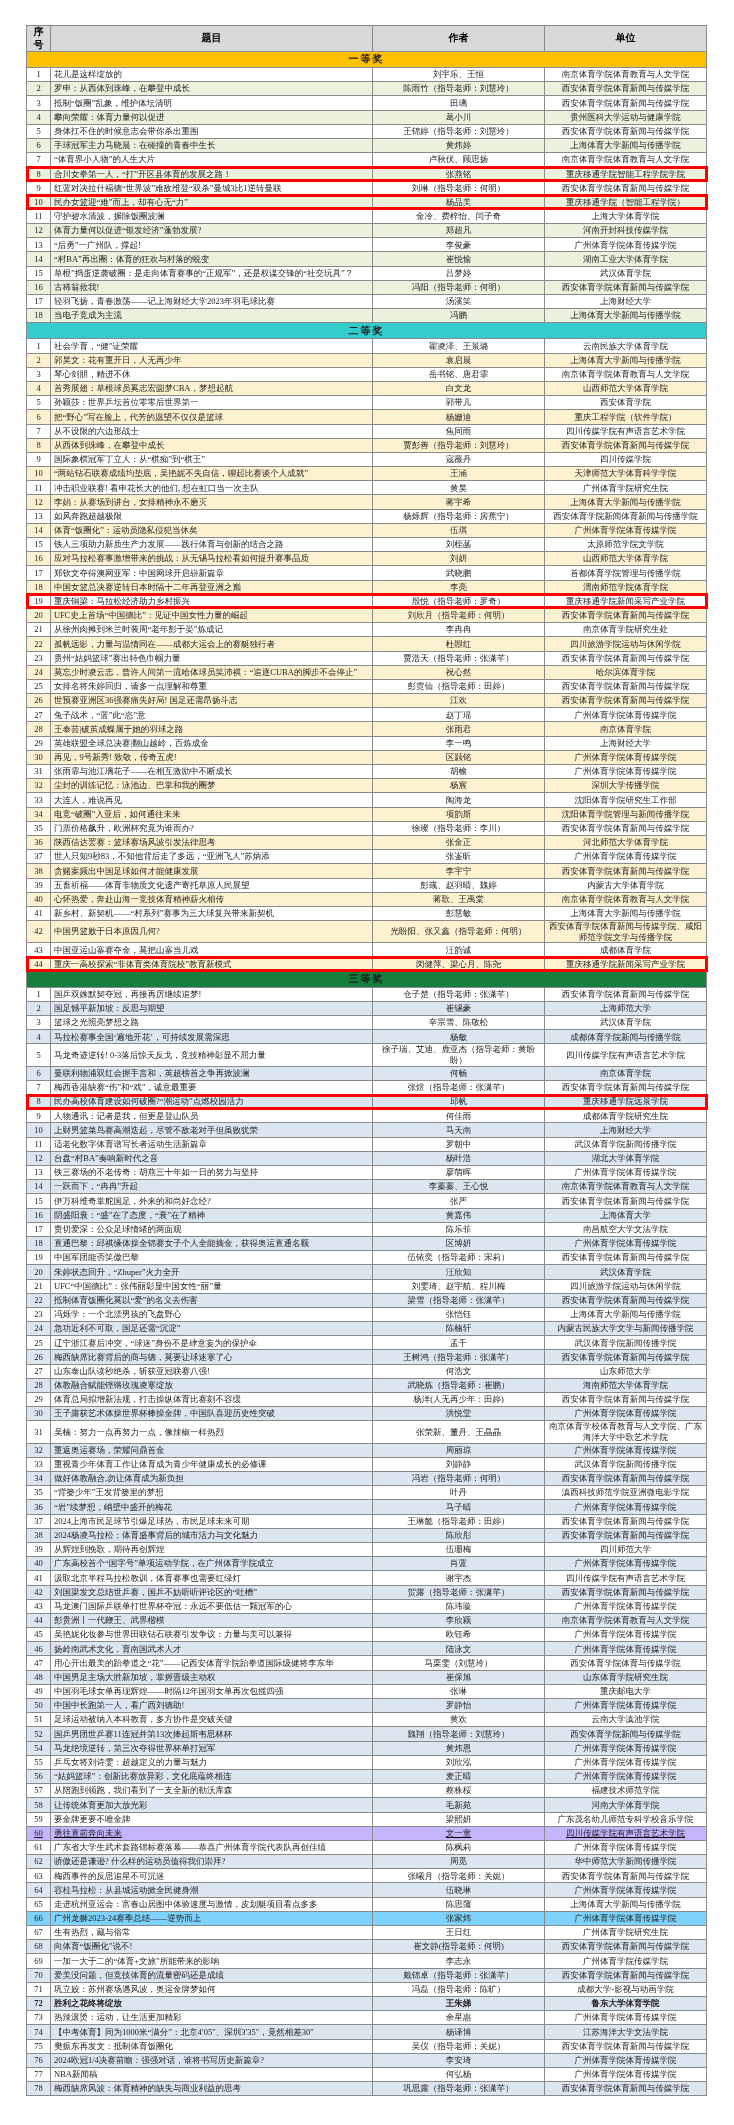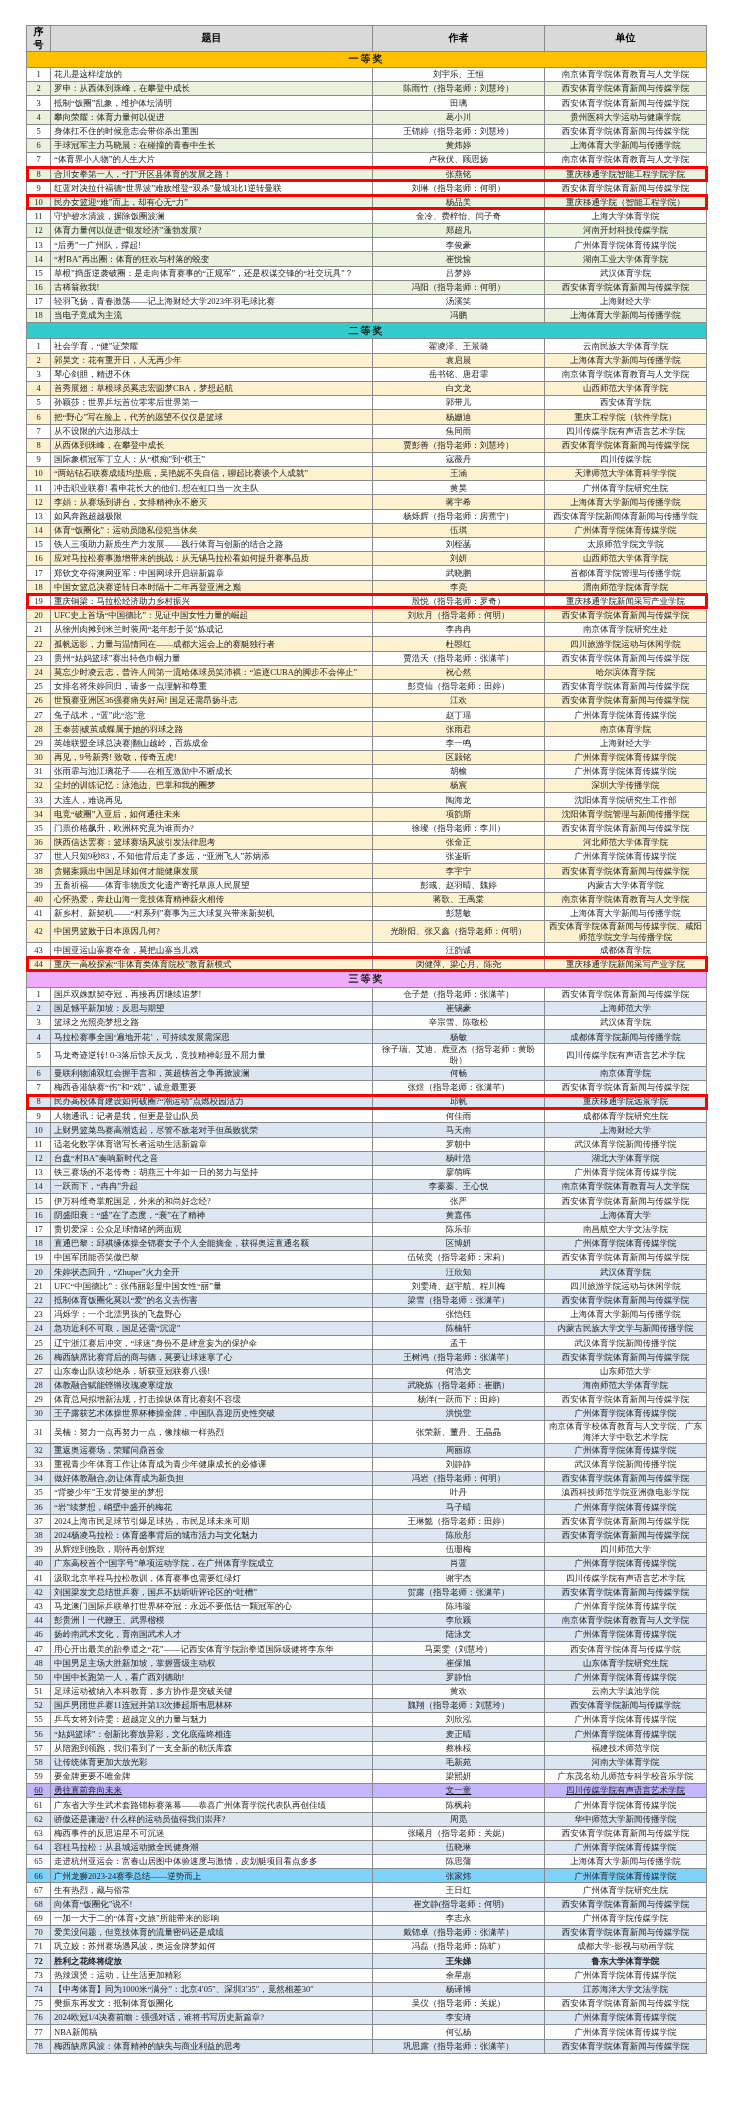--- a/index.html
+++ b/index.html
@@ -406,21 +406,21 @@
           <td class="author">汪韵诚</td>
           <td class="org">成都体育学院</td>
         </tr>
         <tr class="hl" style="background: rgb(253, 242, 208);">
           <td class="no">44</td>
           <td class="title">重庆一高校探索“非体育类体育院校”教育新模式</td>
           <td class="author">闵健萍、梁心月、陈尧</td>
           <td class="org">重庆移通学院新闻采写产业学院</td>
         </tr>
         <tr class="section">
-          <th colspan="4" style="background: #f0abfc; margin-left: 45px;">三等奖</th>
+          <th colspan="4" style="background: #15803d; margin-left: 45px;">三等奖</th>
         </tr>
         <tr>
           <td class="no">1</td>
           <td class="title">国乒双姝默契夺冠，再接再厉继续追梦!</td>
           <td class="author">仓子楚（指导老师：张潇芊）</td>
           <td class="org">西安体育学院体育新闻与传媒学院</td>
         </tr>
         <tr style="background: rgb(220, 230, 241);">
           <td class="no">2</td>
           <td class="title">国足憾平新加坡：反思与期望</td>
@@ -579,21 +579,21 @@
         </tr>
         <tr style="background: rgb(220, 230, 241);">
           <td class="no">28</td>
           <td class="title">体教融合赋能铿锵玫瑰凌寒绽放</td>
           <td class="author">武晓炼（指导老师：崔鹏）</td>
           <td class="org">海南师范大学体育学院</td>
         </tr>
         <tr>
           <td class="no">29</td>
           <td class="title">体育总局拟增新法规，打击操纵体育比赛刻不容缓</td>
-          <td class="author">杨洋(一跃而下：田婷)</td>
+          <td class="author">杨洋(人无再少年：田婷)</td>
           <td class="org">西安体育学院体育新闻与传媒学院</td>
         </tr>
         <tr style="background: rgb(220, 230, 241);">
           <td class="no">30</td>
           <td class="title">王子露获艺术体操世界杯棒操金牌，中国队喜迎历史性突破</td>
           <td class="author">洪悦堂</td>
           <td class="org">广州体育学院体育传媒学院</td>
         </tr>
         <tr>
           <td class="no">31</td>
@@ -672,55 +672,73 @@
           <td class="title">马龙澳门国际乒联单打世界杯夺冠：永远不要低估一颗冠军的心</td>
           <td class="author">陈玮璇</td>
           <td class="org">广州体育学院体育传媒学院</td>
         </tr>
         <tr style="background: rgb(220, 230, 241);">
           <td class="no">44</td>
           <td class="title">彭贵洲丨一代鞭王、武界楷模</td>
           <td class="author">李欣颖</td>
           <td class="org">南京体育学院体育教育与人文学院</td>
         </tr>
+        <tr>
+          <td class="no">45</td>
+          <td class="title">吴艳妮化妆参与世界田联钻石联赛引发争议：力量与美可以兼得</td>
+          <td class="author">欧钰希</td>
+          <td class="org">广州体育学院体育传媒学院</td>
+        </tr>
         <tr style="background: rgb(220, 230, 241);">
           <td class="no">46</td>
           <td class="title">扬岭南武术文化，育南国武术人才</td>
           <td class="author">陆泳文</td>
           <td class="org">广州体育学院体育传媒学院</td>
         </tr>
         <tr>
           <td class="no">47</td>
           <td class="title">用心开出最美的跆拳道之“花”——记西安体育学院跆拳道国际级健将李东华</td>
           <td class="author">马栗雯（刘慧玲）</td>
           <td class="org">西安体育学院体育与传媒学院</td>
         </tr>
         <tr style="background: rgb(220, 230, 241);">
           <td class="no">48</td>
           <td class="title">中国男足主场大胜新加坡，掌握晋级主动权</td>
           <td class="author">崔保旭</td>
           <td class="org">山东体育学院研究生院</td>
         </tr>
+        <tr>
+          <td class="no">49</td>
+          <td class="title">中国羽毛球女单再现辉煌——时隔12年国羽女单再次包揽四强</td>
+          <td class="author">张琳</td>
+          <td class="org">重庆邮电大学</td>
+        </tr>
         <tr style="background: rgb(220, 230, 241);">
           <td class="no">50</td>
           <td class="title">中国中长跑第一人，看广西刘德助!</td>
           <td class="author">罗静怡</td>
           <td class="org">广州体育学院体育传媒学院</td>
         </tr>
         <tr>
           <td class="no">51</td>
           <td class="title">足球运动被纳入本科教育，多方协作是突破关键</td>
           <td class="author">黄欢</td>
           <td class="org">云南大学滇池学院</td>
         </tr>
         <tr style="background: rgb(220, 230, 241);">
           <td class="no">52</td>
           <td class="title">国乒男团世乒赛11连冠并第13次捧起斯韦思林杯</td>
           <td class="author">魏翔（指导老师：刘慧玲）</td>
           <td class="org">西安体育学院新闻与传媒学院</td>
+        </tr>
+        <tr style="background: rgb(220, 230, 241);">
+          <td class="no">54</td>
+          <td class="title">马龙绝境逆转，第三次夺得世界杯单打冠军</td>
+          <td class="author">黄炜恩</td>
+          <td class="org">广州体育学院体育传媒学院</td>
         </tr>
         <tr>
           <td class="no">55</td>
           <td class="title">乒乓女将刘诗雯：超越定义的力量与魅力</td>
           <td class="author">刘欣泓</td>
           <td class="org">广州体育学院体育传媒学院</td>
         </tr>
         <tr style="background: rgb(220, 230, 241);">
           <td class="no">56</td>
           <td class="title">“姑妈篮球”：创新比赛放异彩，文化底蕴终相连</td>

